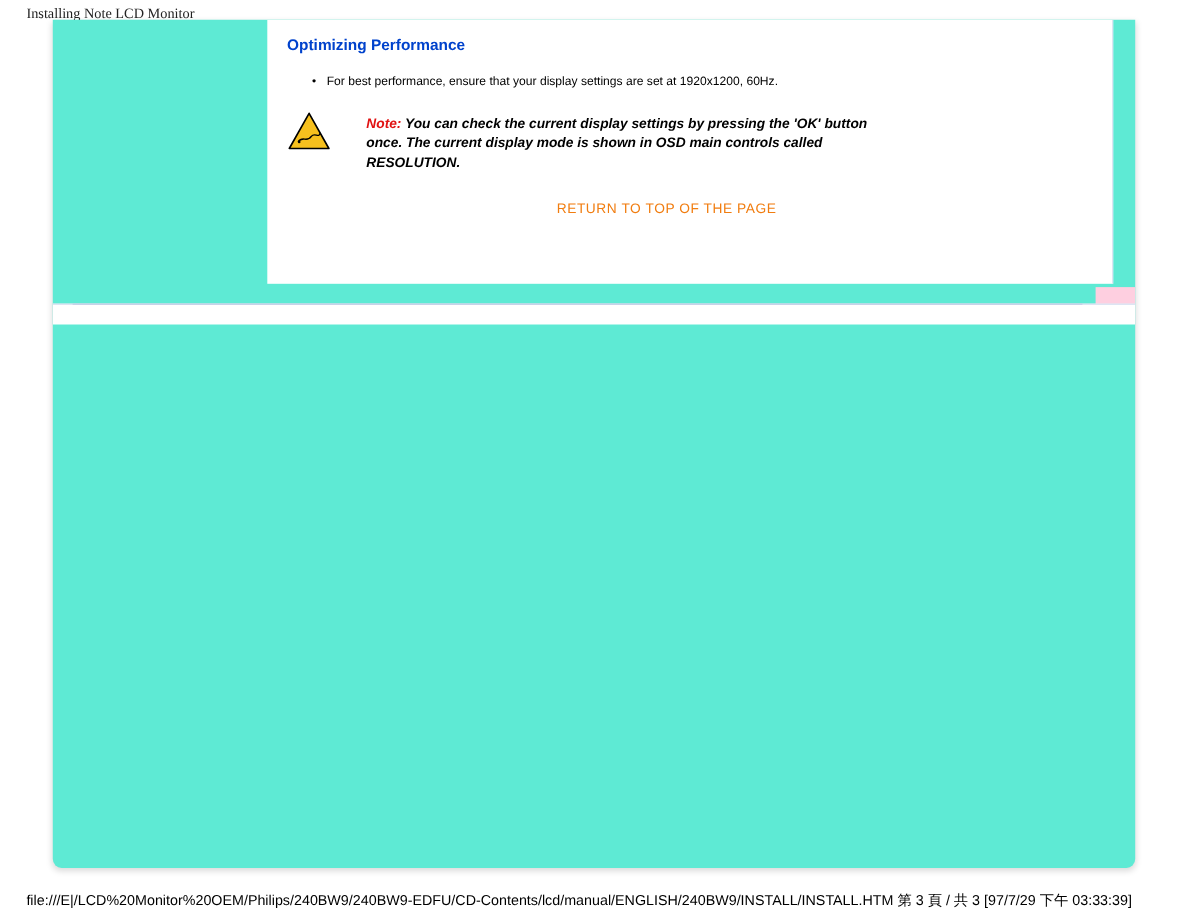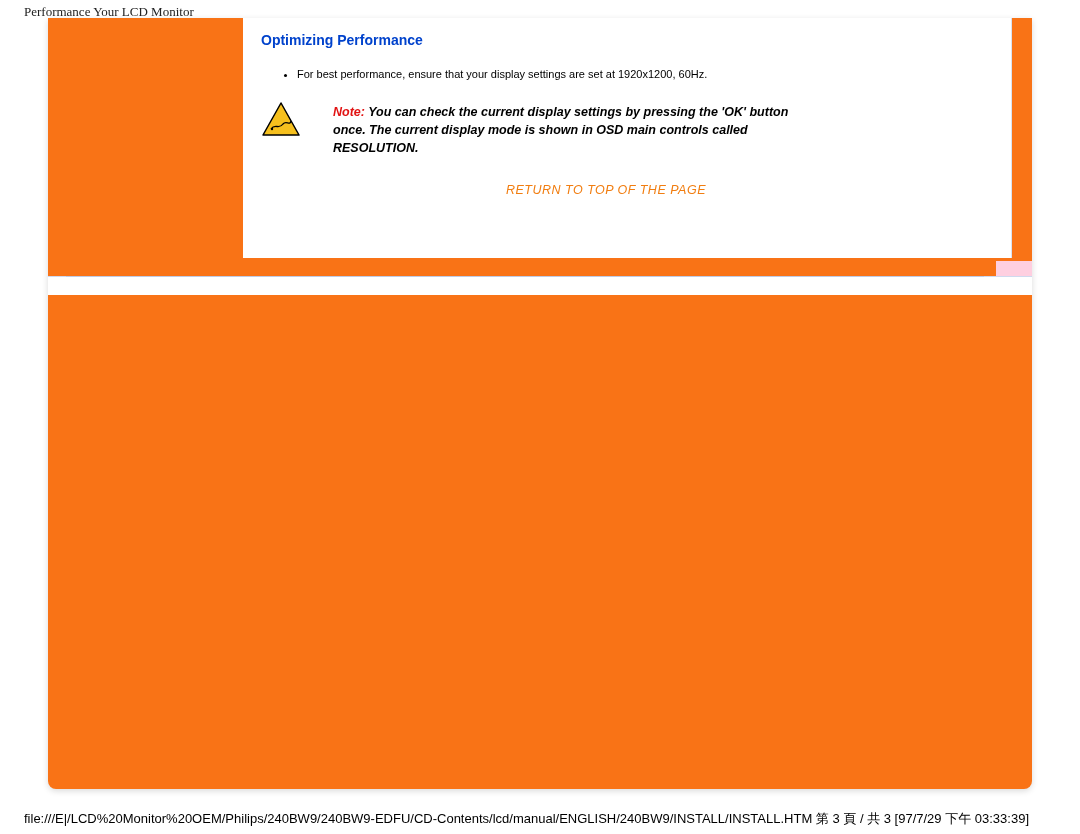--- a/index.html
+++ b/index.html
@@ -18,21 +18,21 @@
     font-family: "Times New Roman", serif;
     font-size: 13px;
     color: #222;
   }
   .page-area {
     position: absolute;
     left: 48px;
     right: 48px;
     top: 18px;
     bottom: 45px;
-    background: #f97316;
+    background: #5eead4;
     border-radius: 0 0 8px 8px;
     box-shadow: 0 2px 6px rgba(0,0,0,0.15);
     overflow: hidden;
   }
   .content-panel {
     position: absolute;
     left: 195px;
     right: 20px;
     top: 0;
     height: 240px;
@@ -104,38 +104,37 @@
     color: #000;
   }
   .return-link {
     text-align: center;
     color: #f17d10;
     font-size: 12.5px;
     letter-spacing: 0.5px;
     cursor: pointer;
     user-select: none;
     padding-right: 30px;
-    font-style: italic;
   }
   .footer-text {
     position: absolute;
     left: 24px;
     right: 24px;
     bottom: 6px;
     font-size: 13px;
     color: #000;
     white-space: nowrap;
     overflow: hidden;
     text-overflow: ellipsis;
   }
 </style>
 </head>
 <body>
 
-<div class="header-bar">Performance Your LCD Monitor</div>
+<div class="header-bar">Installing Note LCD Monitor</div>
 
 <div class="page-area">
 
   <div class="content-panel">
 
     <h3 class="section-title">Optimizing Performance</h3>
 
     <ul class="bullet-list">
       <li>For best performance, ensure that your display settings are set at 1920x1200, 60Hz.</li>
     </ul>

